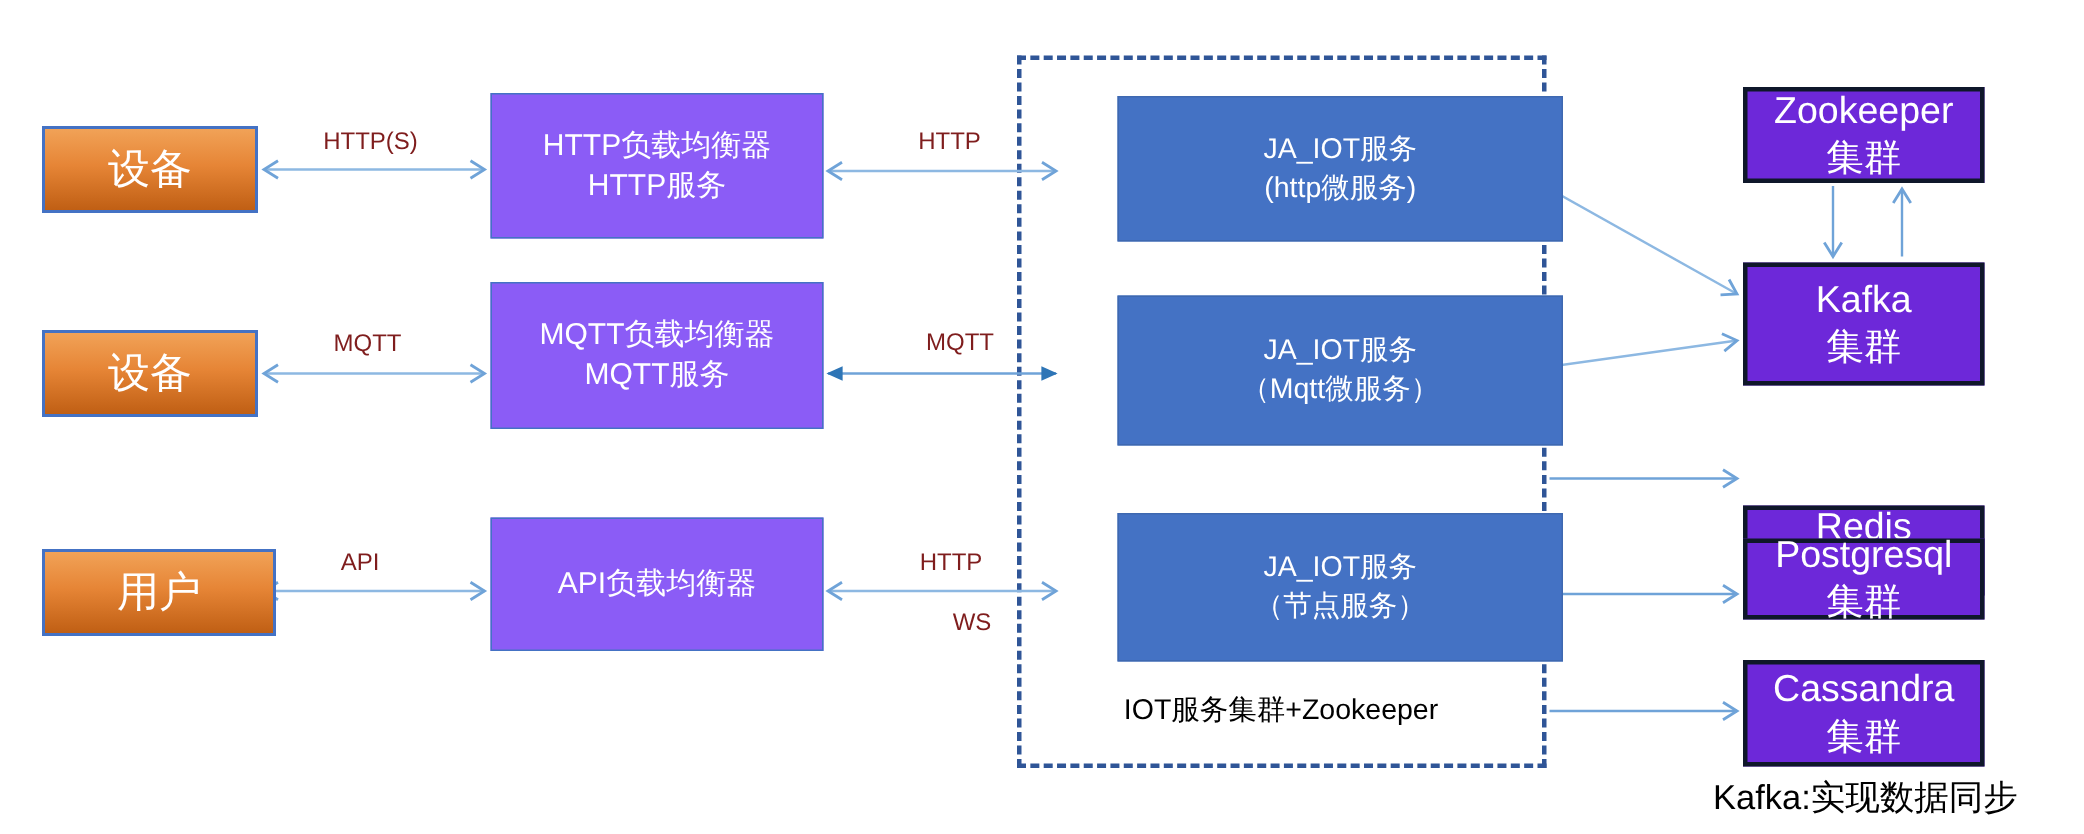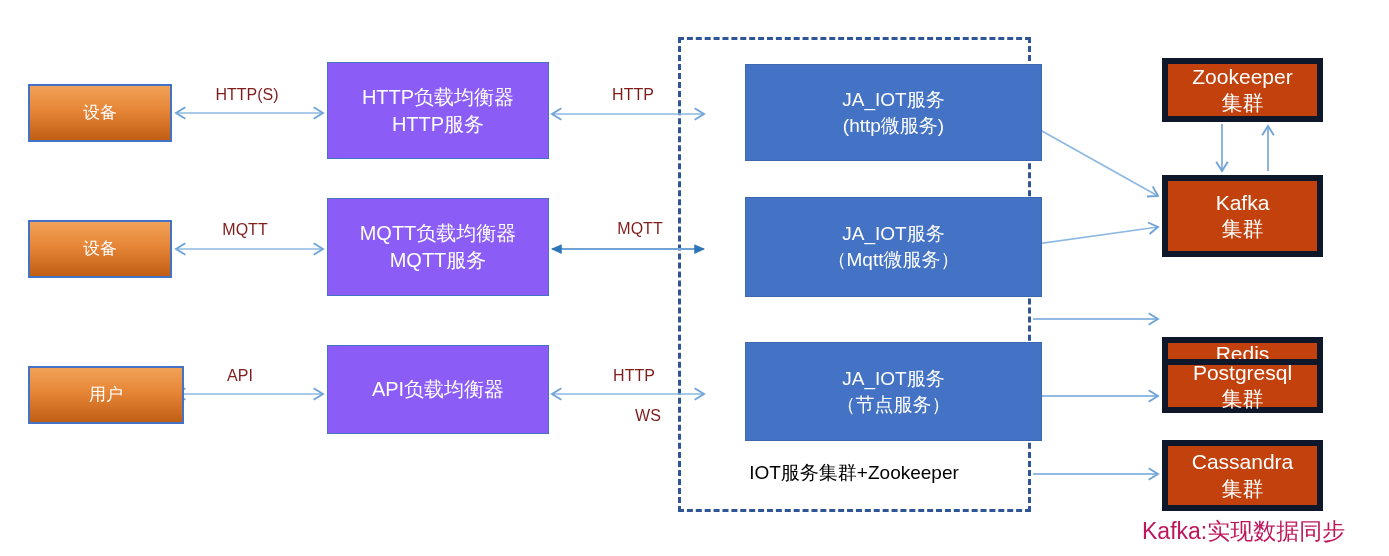--- a/index.html
+++ b/index.html
@@ -14,57 +14,57 @@
   .node{
     position:absolute;z-index:2;
     display:flex;align-items:center;justify-content:center;
     text-align:center;white-space:pre-line;
     color:#ffffff;line-height:1.35;
     box-sizing:border-box;
   }
   .orange{
     background:linear-gradient(180deg,#f1a257 0%,#e68536 45%,#c05f14 100%);
     border:2px solid #4472c4;
-    font-size:17px;
+    font-size:28px;
   }
   .green{
     background:#8b5cf6;
     border:1px solid #4472c4;
     font-size:20px;
   }
   .blue{
     background:#4472c4;
     border:1px solid #3e68b0;
     font-size:19px;
     margin-left:37px;
   }
   .gray{
-    background:#c2410c;
-    border:6px solid #0f172a;
-    font-size:21px;line-height:1.25;
+    background:#6d28d9;
+    border:3px solid #0f172a;
+    font-size:25px;line-height:1.25;
   }
   .dashed-container{
     position:absolute;z-index:0;
     border:3px dashed #2f5597;
     box-sizing:border-box;
     background:transparent;
   }
   .edge-label{
     position:absolute;z-index:3;
     transform:translateX(-50%);
     color:#7f1d1d;font-size:16px;white-space:nowrap;
   }
   .container-label{
     position:absolute;z-index:3;
     transform:translateX(-50%);
     color:#000000;font-size:19px;white-space:nowrap;
   }
   .footnote{
     position:absolute;z-index:3;
-    color:#be185d;font-size:23px;white-space:nowrap;
+    color:#000000;font-size:23px;white-space:nowrap;
   }
 </style>
 </head>
 <body>
 
 <div id="canvas">
 
   <svg class="connectors" width="1389" height="556">
     <defs>
       <marker id="chev" viewBox="0 0 12 12" refX="10" refY="6" markerWidth="14" markerHeight="14" orient="auto-start-reverse" markerUnits="userSpaceOnUse">
@@ -91,21 +91,21 @@
 
   <div class="dashed-container" style="left:678px;top:37px;width:353px;height:475px;"></div>
   <div class="container-label" style="left:854px;top:460px;">IOT服务集群+Zookeeper</div>
 
   <div class="node orange" style="left:28px;top:84px;width:144px;height:58px;">设备</div>
   <div class="node orange" style="left:28px;top:220px;width:144px;height:58px;">设备</div>
   <div class="node orange" style="left:28px;top:366px;width:156px;height:58px;">用户</div>
 
   <div class="node green" style="left:327px;top:62px;width:222px;height:97px;">HTTP负载均衡器
 HTTP服务</div>
-  <div class="node green" style="left:327px;top:198px;width:222px;height:98px;">MQTT负载均衡器
+  <div class="node green" style="left:327px;top:188px;width:222px;height:98px;">MQTT负载均衡器
 MQTT服务</div>
   <div class="node green" style="left:327px;top:345px;width:222px;height:89px;">API负载均衡器</div>
 
   <div class="node blue" style="left:708px;top:64px;width:297px;height:97px;">JA_IOT服务
 (http微服务)</div>
   <div class="node blue" style="left:708px;top:197px;width:297px;height:100px;">JA_IOT服务
 （Mqtt微服务）</div>
   <div class="node blue" style="left:708px;top:342px;width:297px;height:99px;">JA_IOT服务
 （节点服务）</div>
 

